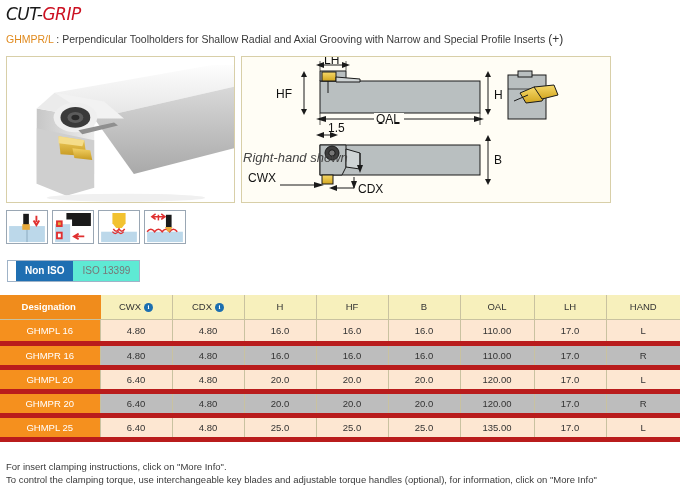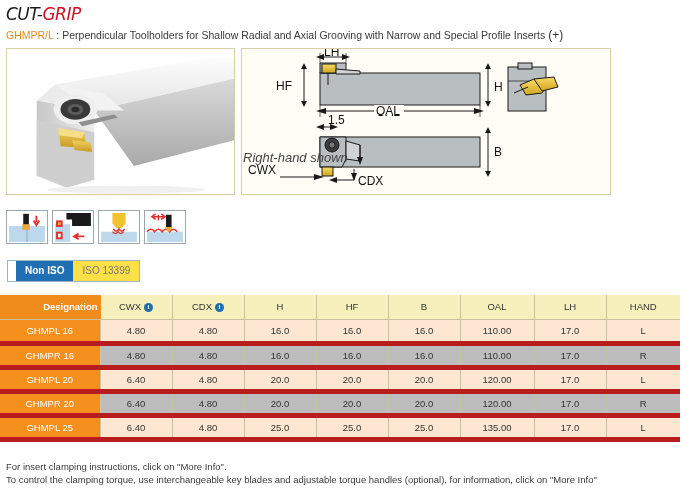--- a/index.html
+++ b/index.html
@@ -21,21 +21,21 @@
     letter-spacing:-0.5px; line-height:20px;
     font-family:"DejaVu Sans", sans-serif;
   }
   .logo-cut  { color:#1a1a1a; }
   .logo-dash { color:#1a1a1a; }
   .logo-grip { color:#cc1122; }
 
   
   #subtitle {
     font-size:10.5px; color:#3a3a3a;
-    padding:3px 0 6px 6px; line-height:13px;
+    padding:3px 0 6px 6px; line-height:21px;
     white-space:nowrap;
   }
   #subtitle .code { color:#e08a1e; }
   #subtitle .plus { font-size:12px; color:#333; }
 
   
   #figures { position:relative; height:152px; padding-left:6px; }
   .panel {
     position:absolute; top:0;
     border:1px solid #d8cfa8;
@@ -65,40 +65,40 @@
   
   #iso-toggle {
     position:absolute; left:7px; top:260px;
     display:flex; border:1px solid #9fb3c8; background:#fff;
   }
   .iso-btn {
     font-size:10px; padding:4px 9px; line-height:12px;
     cursor:pointer; white-space:nowrap;
   }
   .iso-btn.active { background:#1f6fb2; color:#fff; font-weight:bold;margin-left:8px; }
-  .iso-btn.inactive { background:#fde047; color:#777; }
+  .iso-btn.inactive { background:#5eead4; color:#777; }
 
   
   #spec-table {
     position:absolute; left:0; top:295px;
     width:680px; border-collapse:collapse;
     font-size:9.5px;
   }
   #spec-table th, #spec-table td {
     height:24px; text-align:center; font-weight:normal;
     border-right:1px solid #c9c2a0;
     padding:0 2px;
   }
   #spec-table th {
     background:#f7f0bc; color:#333; font-size:9.5px;
     border-bottom:1px solid #c9c2a0;
   }
   #spec-table th.desig-head {
     background:#f08c1c; color:#fff; font-weight:bold;
-    text-align:right; padding-left:0; border-right:1px solid #f08c1c;
+    text-align:center; padding-left:0; border-right:1px solid #f08c1c;
   }
   td.desig {
     background:#f5901e; color:#fff; font-weight:bold;
     text-align:left; padding-left:8px;
     border-right:1px solid #f5901e;
     border-bottom:1px solid #e07f12;
   }
   tr.odd  td:not(.desig) { background:#fde7d2; }
   tr.even td:not(.desig) { background:#bdbdbd; }
   tr.odd  td, tr.even td { border-bottom:5px solid #b91c1c; }

